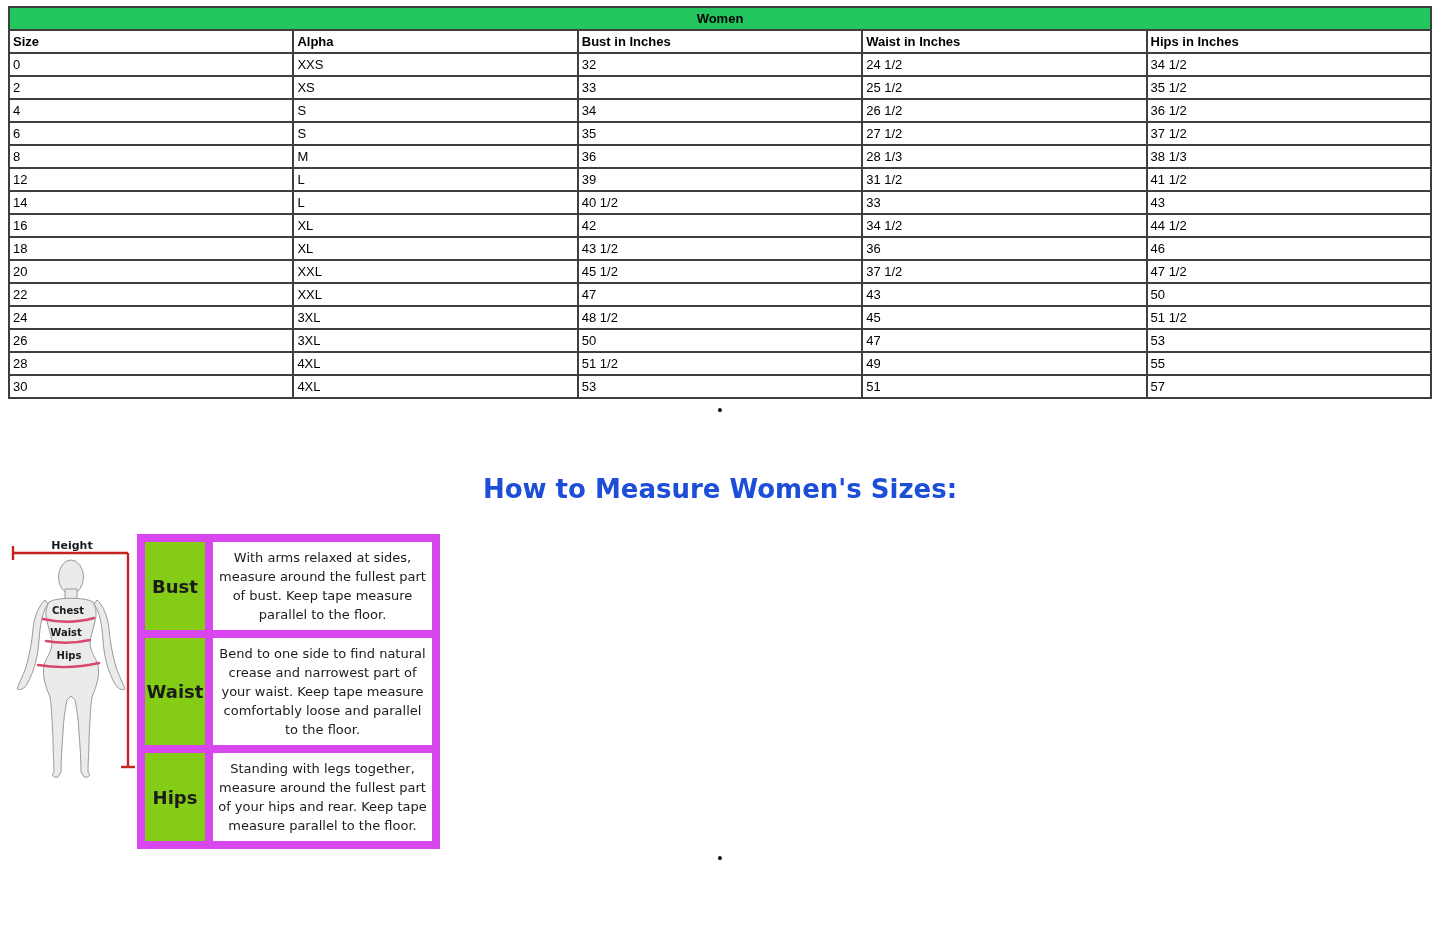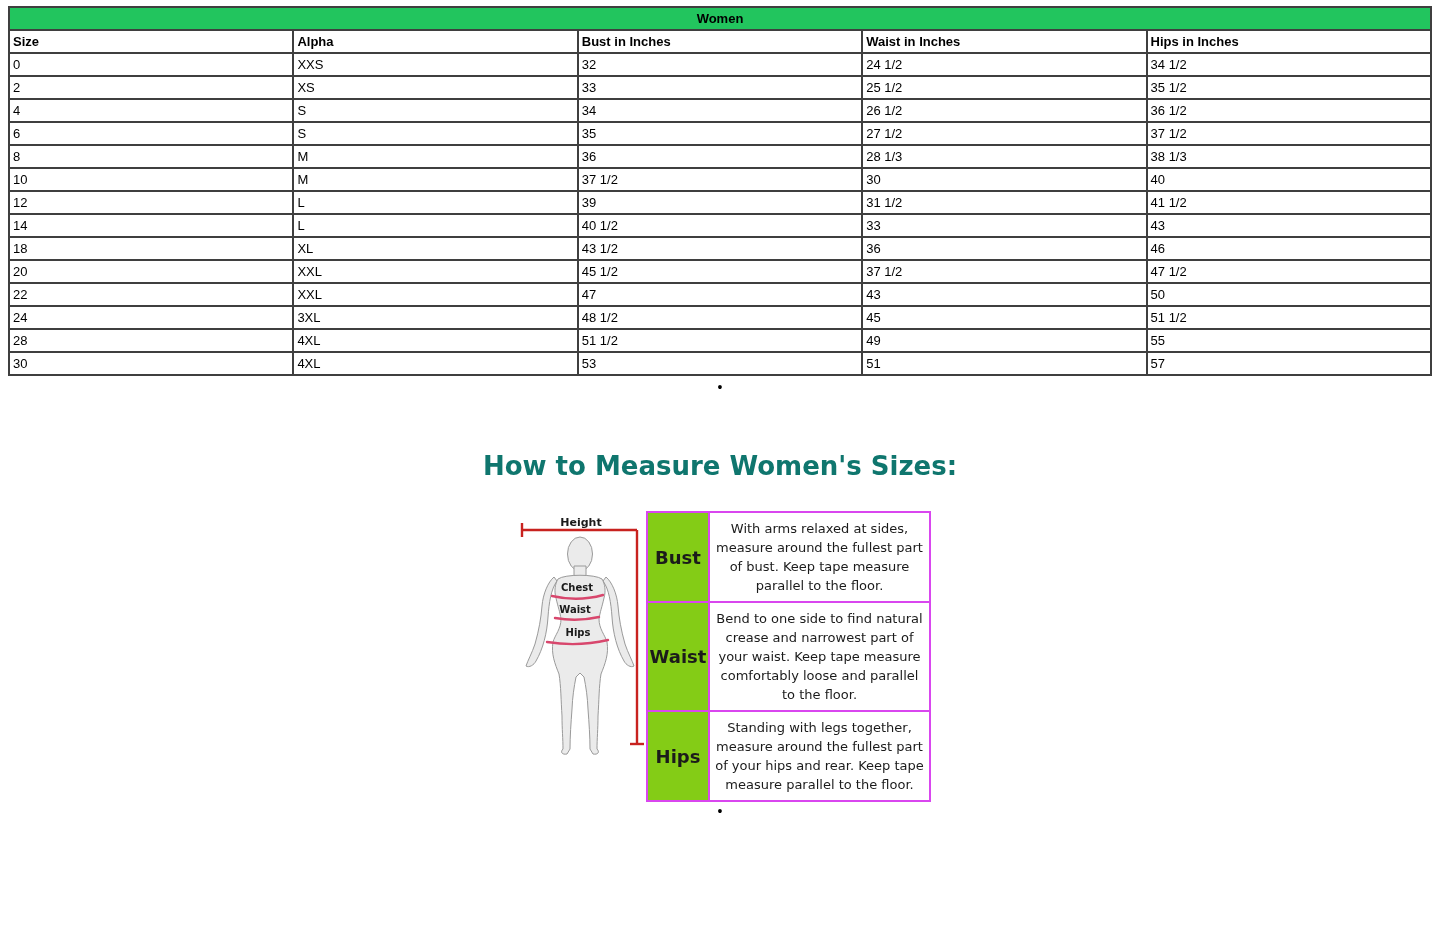--- a/index.html
+++ b/index.html
@@ -50,41 +50,40 @@
   .bullet-top { margin-top: 5px; }
   .bullet-bottom { margin-top: 3px; }
 
   
   .measure-heading {
     margin: 58px 0 30px 0;
     text-align: center;
     font-family: "DejaVu Sans", sans-serif;
     font-size: 26px;
     font-weight: bold;
-    color: #0f766e;
+    color: #1d4ed8;
   }
 
   
   .measure-section {
     display: flex;
-    justify-content: center;
     align-items: flex-start;
   }
   .figure-wrap { width: 137px; height: 250px; }
 
   
   .measure-table {
     border-collapse: collapse;
     width: 271px;
     font-family: "DejaVu Sans", sans-serif;
     font-size: 13px;
     table-layout: fixed;
   }
   .measure-table th, .measure-table td {
-    border: 2px solid #d946ef;
+    border: 8px solid #d946ef;
     vertical-align: middle;
   }
   .measure-table .label-cell {
     background: #84cc16;
     width: 58px;
     text-align: center;
     font-weight: bold;
     font-size: 18px;
     color: #1b1b1b;
   }
@@ -152,41 +151,41 @@
         <td class="col-hips">37 1/2</td>
       </tr>
       <tr>
         <td class="col-size">8</td>
         <td class="col-alpha">M</td>
         <td class="col-bust">36</td>
         <td class="col-waist">28 1/3</td>
         <td class="col-hips">38 1/3</td>
       </tr>
       <tr>
-        <td class="col-size">10</td>
-        <td class="col-alpha">M</td>
-        <td class="col-bust">37 1/2</td>
-        <td class="col-waist">30</td>
-        <td class="col-hips">40</td>
-      </tr>
-      <tr>
         <td class="col-size">12</td>
         <td class="col-alpha">L</td>
         <td class="col-bust">39</td>
         <td class="col-waist">31 1/2</td>
         <td class="col-hips">41 1/2</td>
       </tr>
       <tr>
         <td class="col-size">14</td>
         <td class="col-alpha">L</td>
         <td class="col-bust">40 1/2</td>
         <td class="col-waist">33</td>
         <td class="col-hips">43</td>
       </tr>
       <tr>
+        <td class="col-size">16</td>
+        <td class="col-alpha">XL</td>
+        <td class="col-bust">42</td>
+        <td class="col-waist">34 1/2</td>
+        <td class="col-hips">44 1/2</td>
+      </tr>
+      <tr>
         <td class="col-size">18</td>
         <td class="col-alpha">XL</td>
         <td class="col-bust">43 1/2</td>
         <td class="col-waist">36</td>
         <td class="col-hips">46</td>
       </tr>
       <tr>
         <td class="col-size">20</td>
         <td class="col-alpha">XXL</td>
         <td class="col-bust">45 1/2</td>
@@ -199,20 +198,27 @@
         <td class="col-bust">47</td>
         <td class="col-waist">43</td>
         <td class="col-hips">50</td>
       </tr>
       <tr>
         <td class="col-size">24</td>
         <td class="col-alpha">3XL</td>
         <td class="col-bust">48 1/2</td>
         <td class="col-waist">45</td>
         <td class="col-hips">51 1/2</td>
+      </tr>
+      <tr>
+        <td class="col-size">26</td>
+        <td class="col-alpha">3XL</td>
+        <td class="col-bust">50</td>
+        <td class="col-waist">47</td>
+        <td class="col-hips">53</td>
       </tr>
       <tr>
         <td class="col-size">28</td>
         <td class="col-alpha">4XL</td>
         <td class="col-bust">51 1/2</td>
         <td class="col-waist">49</td>
         <td class="col-hips">55</td>
       </tr>
       <tr>
         <td class="col-size">30</td>

